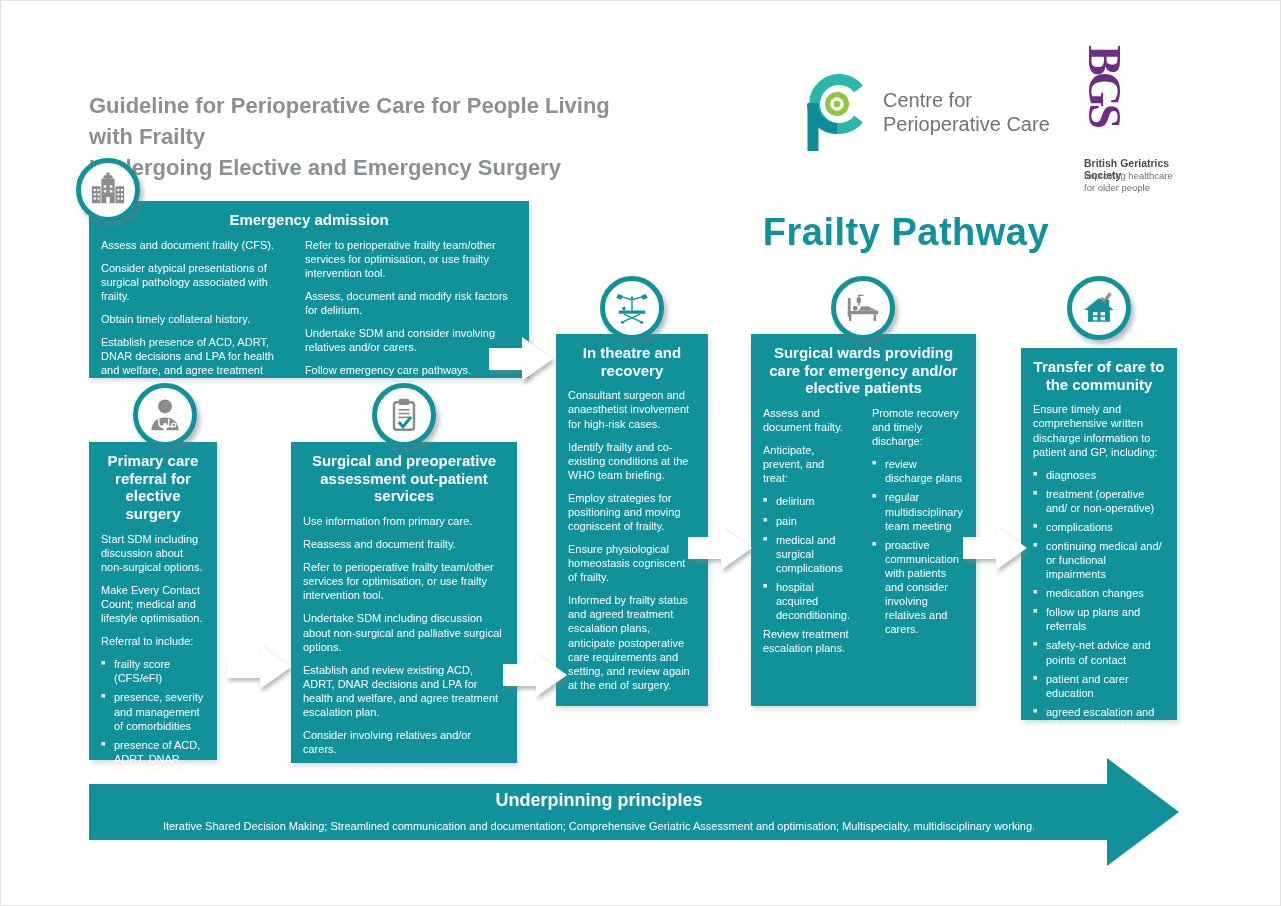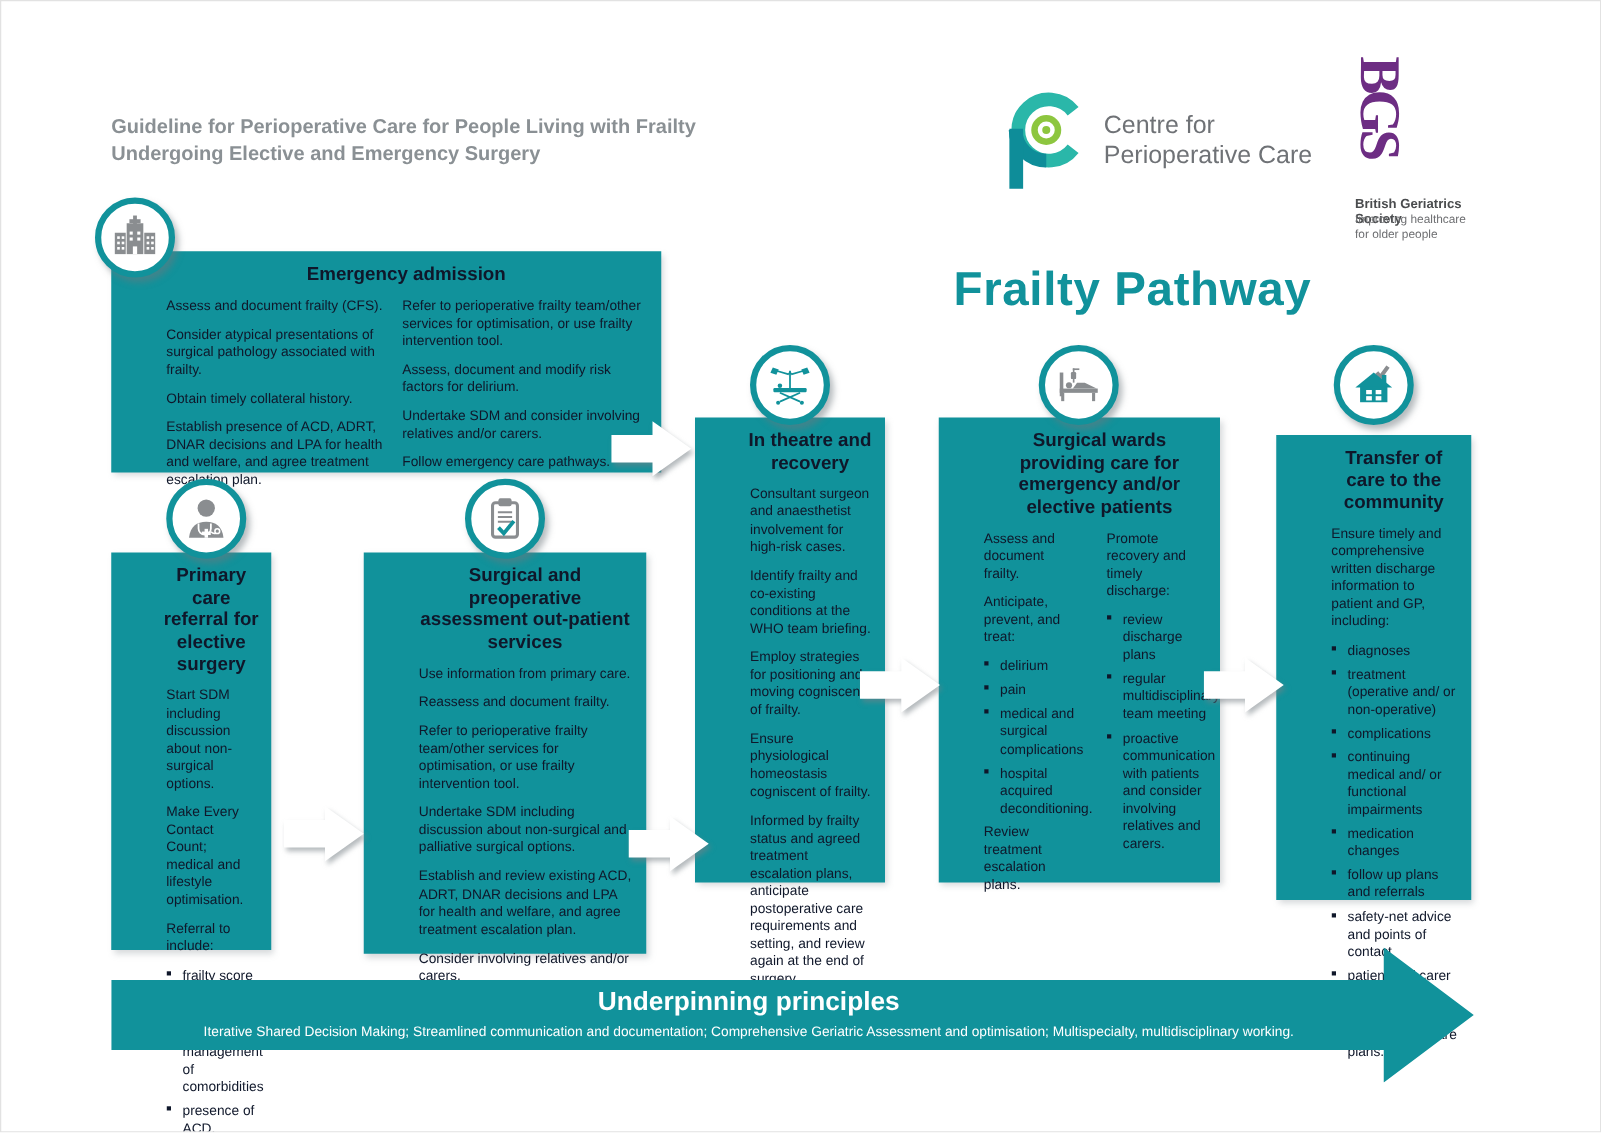--- a/index.html
+++ b/index.html
@@ -8,34 +8,34 @@
     --text-gray:#8A9094;
     --purple:#6D2D83;
     --green:#8DC63F;
   }
   *{margin:0;padding:0;box-sizing:border-box;}
   body{font-family:"Liberation Sans",sans-serif;background:#fff;}
   .page{position:relative;width:1281px;height:906px;background:#fff;border:1px solid #e2e2e2;overflow:hidden;}
 
   
   .guideline-title{position:absolute;left:88px;top:90px;width:560px;
-    font-size:16px;font-weight:bold;color:var(--text-gray);line-height:1.4;}
+    font-size:22px;font-weight:bold;color:var(--text-gray);line-height:1.4;}
   .cpoc-logo{position:absolute;left:798px;top:70px;width:76px;height:84px;}
   .cpoc-text{position:absolute;left:882px;top:88px;font-size:20px;color:#6F7276;line-height:1.18;}
   .bgs-letters{position:absolute;left:1080px;top:44px;height:118px;
     writing-mode:vertical-rl;font-family:"Liberation Serif",serif;font-weight:bold;
     font-size:46px;color:var(--purple);letter-spacing:-4px;line-height:1;}
   .bgs-name{position:absolute;left:1083px;top:156px;width:120px;font-size:10.5px;font-weight:bold;color:#4A4C4E;}
   .bgs-tagline{position:absolute;left:1083px;top:169px;width:120px;font-size:9.5px;color:#6D6E71;line-height:1.25;}
 
   .pathway-title{position:absolute;left:740px;top:210px;width:330px;text-align:center;
     font-size:38px;font-weight:bold;color:var(--teal);letter-spacing:.5px;}
 
   
-  .tbox{position:absolute;background:var(--teal);color:#0f172a;box-shadow:2px 3px 5px rgba(140,150,155,.35);padding-left:32px;}
+  .tbox{position:absolute;background:var(--teal);color:#ffffff;box-shadow:2px 3px 5px rgba(140,150,155,.35);}
   .tbox-title{font-weight:bold;font-size:15px;text-align:center;line-height:1.18;padding:10px 8px 7px 8px;}
   .tbox-body{padding:2px 11px 0 12px;font-size:11px;line-height:1.28;justify-content:flex-end;}
   .para{margin-bottom:9px;}
   .bullet{position:relative;padding-left:13px;margin-bottom:5px;}
   .bullet::before{content:"\25A0";position:absolute;left:0;top:2px;font-size:7px;}
 
   #box-emergency{left:88px;top:200px;width:440px;height:177px;}
   #box-emergency .tbox-body{display:flex;gap:14px;padding:2px 10px 0 12px;}
   #box-emergency .col-l{width:47%;}
   #box-emergency .col-r{width:53%;}
@@ -64,21 +64,21 @@
   .flow-arrow{position:absolute;z-index:5;filter:drop-shadow(2px 3px 2px rgba(120,130,135,.55));}
   #arr-1{left:488px;top:332px;}
   #arr-2{left:226px;top:640px;}
   #arr-3{left:501px;top:648px;}
   #arr-4{left:686px;top:521px;}
   #arr-5{left:962px;top:521px;}
 
   
   .under-arrow{position:absolute;left:88px;top:757px;z-index:1;}
   .under-title{position:absolute;left:88px;top:789px;width:1020px;text-align:center;z-index:2;
-    color:#fff;font-weight:bold;font-size:21px;}
+    color:#fff;font-weight:bold;font-size:18px;}
   .under-text{position:absolute;left:98px;top:819px;width:1000px;text-align:center;z-index:2;
     color:#fff;font-size:11px;}
 </style>
 </head>
 <body>
 
 <div class="page">
 
   <div class="guideline-title">
     <div>Guideline for Perioperative Care for People Living with Frailty</div>

